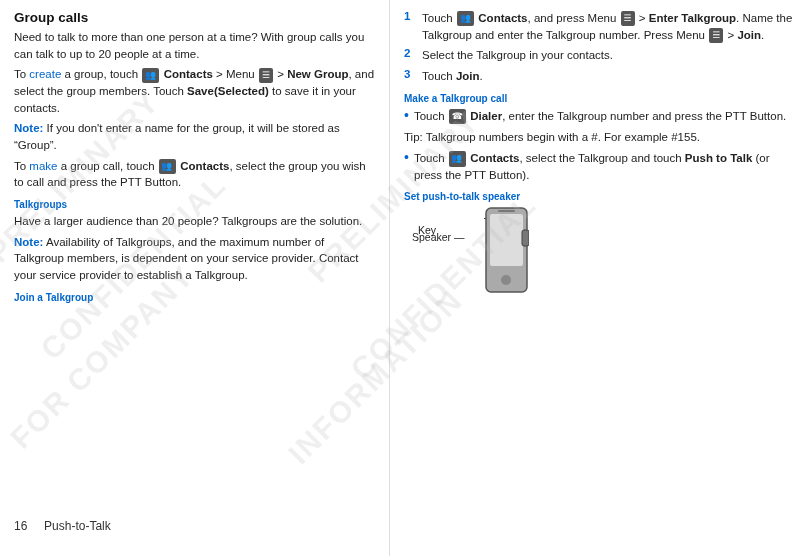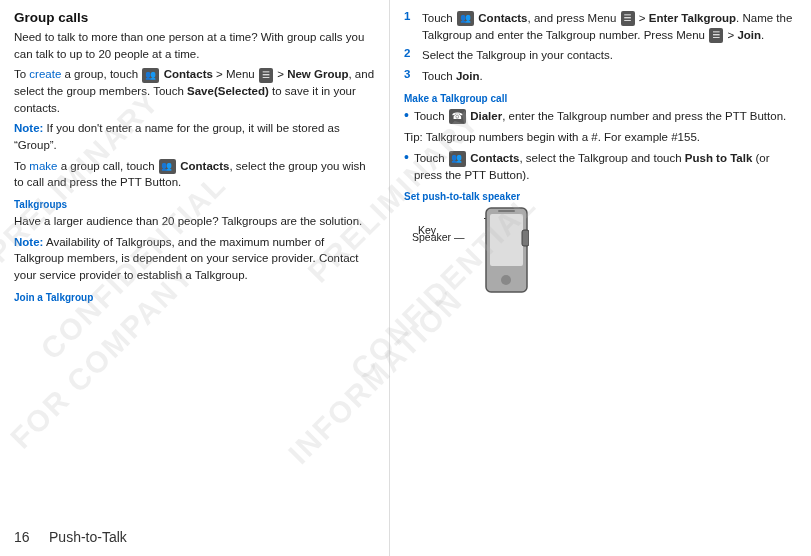--- a/index.html
+++ b/index.html
@@ -170,23 +170,23 @@
 
     .num-text {
       font-size: 11.5px;
       line-height: 1.45;
       color: #222;
     }
 
     
     .page-footer {
       position: absolute;
-      bottom: 11px;
+      bottom: 23px;
       left: 14px;
-      font-size: 14px;
+      font-size: 12px;
       color: #333;
     }
 
     .tip-section {
       margin-left: 0;
       margin-top: 2px;
       margin-bottom: 4px;
     }
   </style>
 </head>

